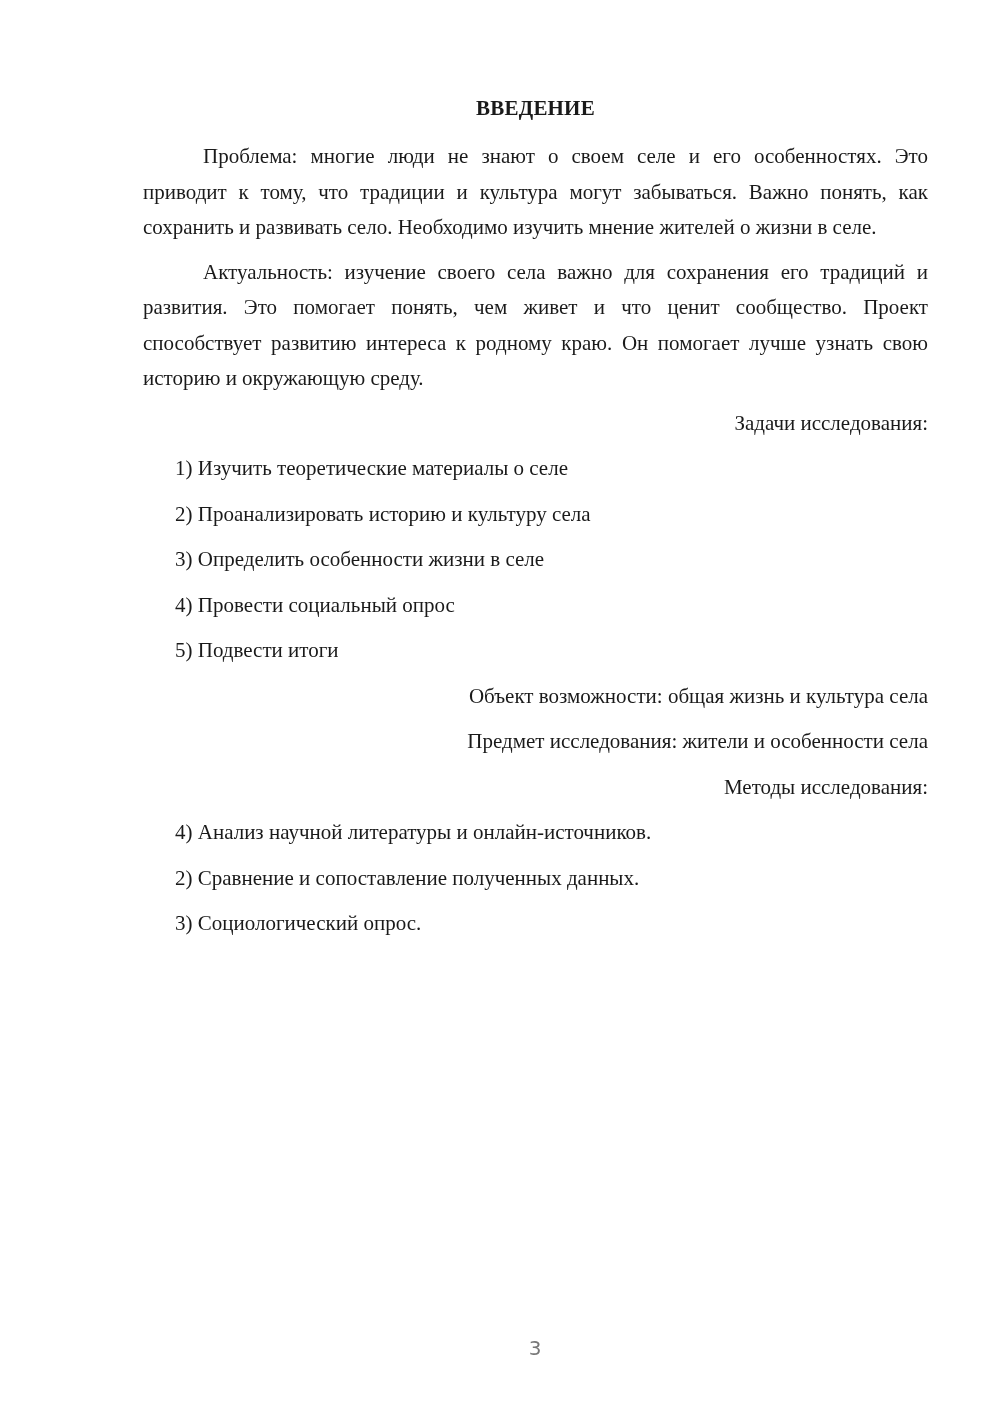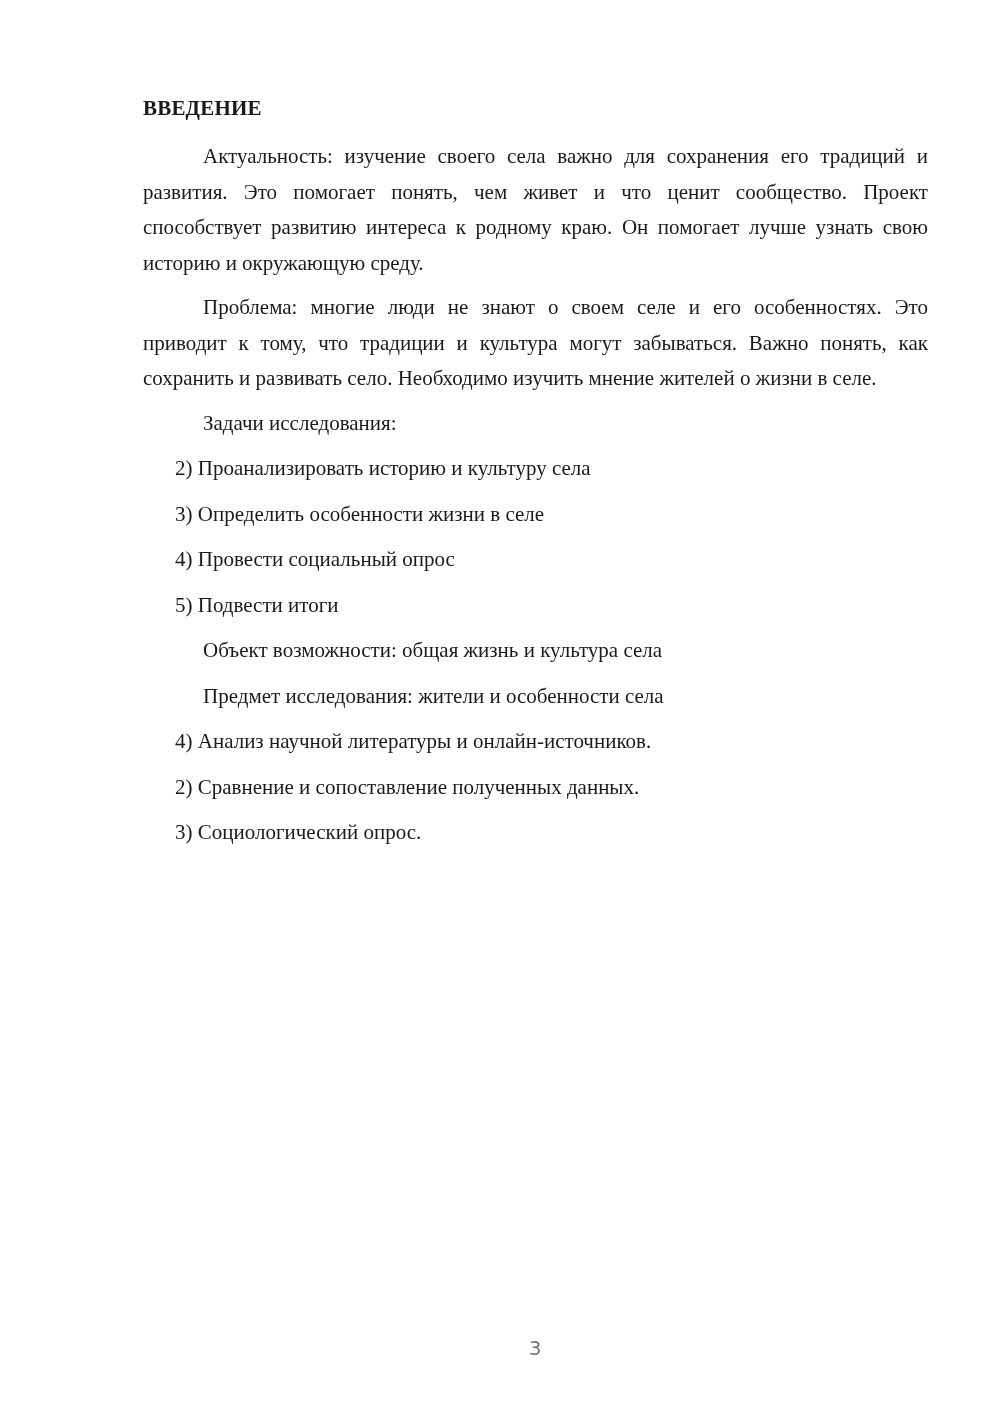--- a/index.html
+++ b/index.html
@@ -3,59 +3,61 @@
 <meta charset="utf-8">
 <style>
   html, body { margin: 0; padding: 0; background: #ffffff; }
   body {
     width: 1000px; height: 1414px; position: relative; overflow: hidden;
     font-family: "Liberation Serif", "DejaVu Serif", serif;
     color: #1a1a1a;
   }
   .page { position: absolute; left: 143px; top: 96px; width: 785px; }
   .title {
-    text-align: left; font-weight: bold; font-size: 21px;
+    text-align: center; font-weight: bold; font-size: 21px;
     margin: 0 0 18px 0; letter-spacing: 0.2px; padding-left: 0;
   }
   .para {
     font-size: 21px; line-height: 35.5px; text-align: justify;
     text-indent: 60px; margin: 0 0 9px 0;
   }
   .line {
     font-size: 21px; line-height: 35.5px; margin: 0 0 10px 0;
   }
-  .indent { padding-left: 60px; }
+  .indent { padding-left: 60px; text-align: right; }
   .list-item { padding-left: 32px; }
   .page-number {
     position: absolute; top: 1336px; left: 0; width: 1000px; text-align: center;
     font-size: 20px; color: #777777; font-family: "DejaVu Sans", sans-serif;
     padding-left: 70px; box-sizing: border-box;
   }
 </style>
 </head>
 <body>
 
 <div class="page">
   <div class="title">ВВЕДЕНИЕ</div>
 
+  <p class="para">Проблема: многие люди не знают о своем селе и его особенностях. Это приводит к тому, что традиции и культура могут забываться. Важно понять, как сохранить и развивать село. Необходимо изучить мнение жителей о жизни в селе.</p>
   <p class="para">Актуальность: изучение своего села важно для сохранения его традиций и развития. Это помогает понять, чем живет и что ценит сообщество. Проект способствует развитию интереса к родному краю. Он помогает лучше узнать свою историю и окружающую среду.</p>
-  <p class="para">Проблема: многие люди не знают о своем селе и его особенностях. Это приводит к тому, что традиции и культура могут забываться. Важно понять, как сохранить и развивать село. Необходимо изучить мнение жителей о жизни в селе.</p>
 
   <div class="line indent">Задачи исследования:</div>
   <div>
+    <div class="line list-item">1) Изучить теоретические материалы о селе</div>
     <div class="line list-item">2) Проанализировать историю и культуру села</div>
     <div class="line list-item">3) Определить особенности жизни в селе</div>
     <div class="line list-item">4) Провести социальный опрос</div>
     <div class="line list-item">5) Подвести итоги</div>
   </div>
 
   <div class="line indent">Объект возможности: общая жизнь и культура села</div>
   <div class="line indent">Предмет исследования: жители и особенности села</div>
 
 
+  <div class="line indent">Методы исследования:</div>
   <div>
     <div class="line list-item">4) Анализ научной литературы и онлайн-источников.</div>
     <div class="line list-item">2) Сравнение и сопоставление полученных данных.</div>
     <div class="line list-item">3) Социологический опрос.</div>
   </div>
 </div>
 
 <div class="page-number">3</div>
 
 </body></html>

